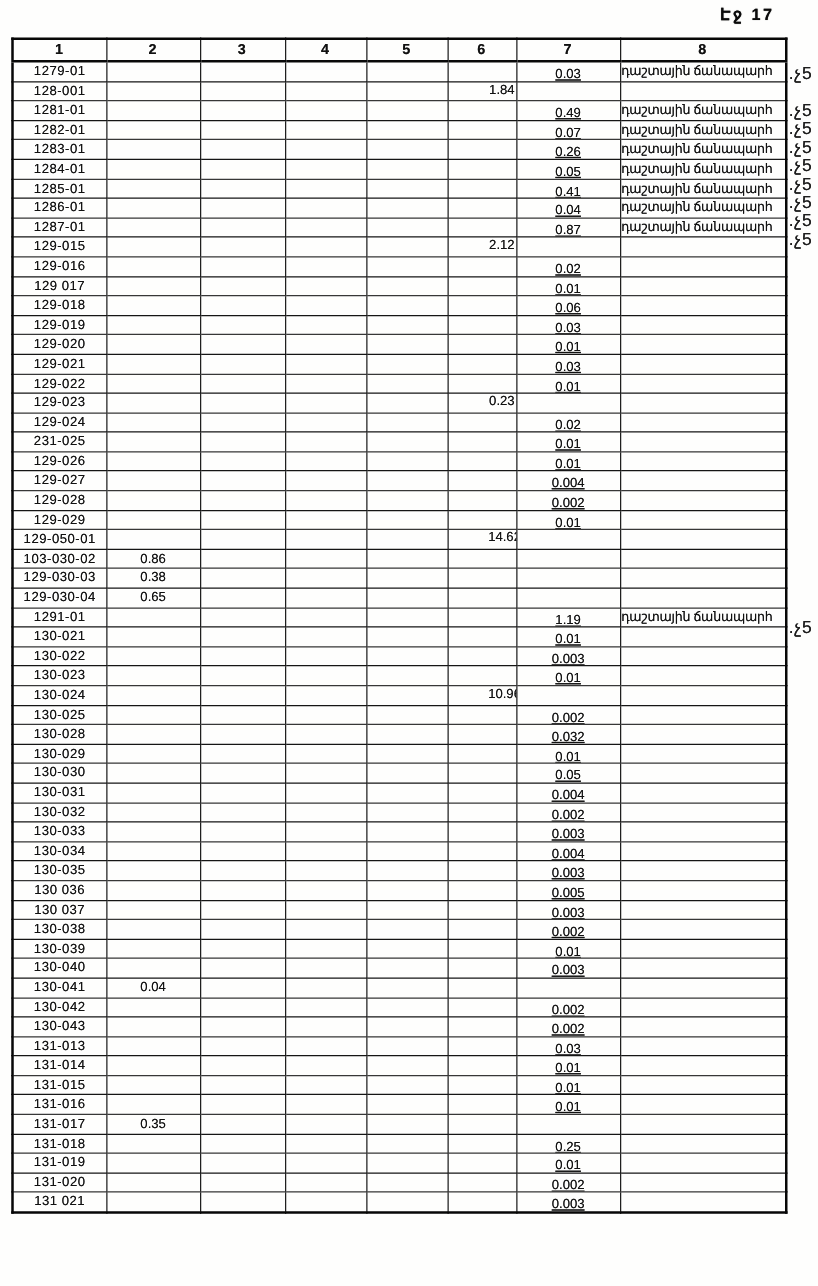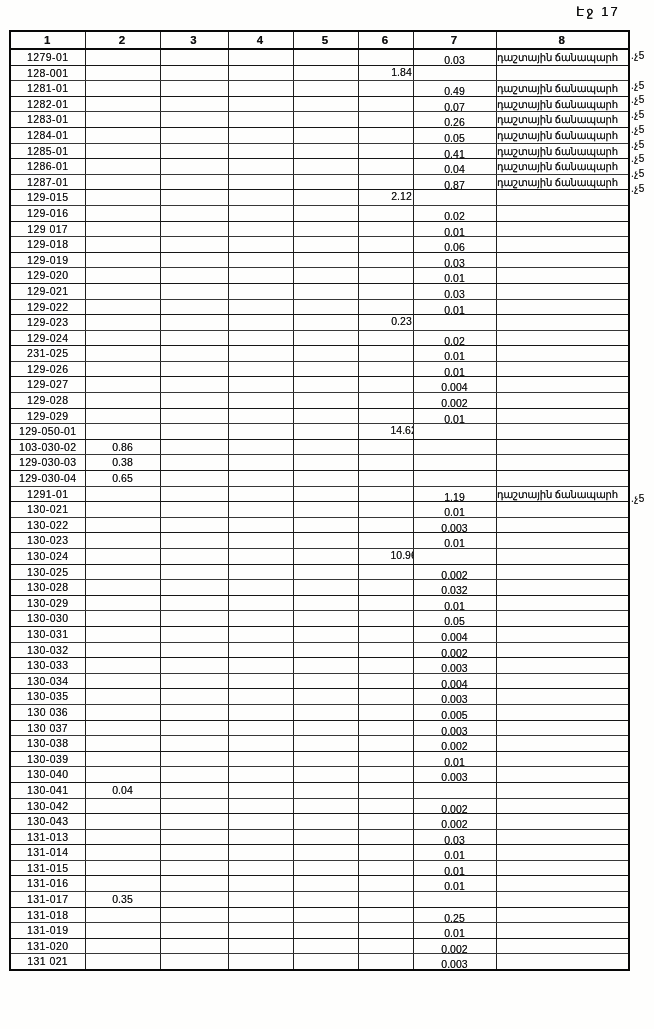--- a/index.html
+++ b/index.html
@@ -5,21 +5,21 @@
   html,body{margin:0;padding:0;}
   body{
     width:654px;height:1029px;position:relative;
     background:#fefefd;overflow:hidden;
     font-family:"Liberation Sans", sans-serif;
     color:#161616;
   }
   .sheet{position:absolute;inset:0;filter:contrast(1.05);}
   .page-label{
     position:absolute;top:4px;left:576px;
-    font-size:13px;font-weight:normal;letter-spacing:2px;
+    font-size:13px;font-weight:bold;letter-spacing:2px;
     color:#111;text-shadow:0 0 .6px rgba(0,0,0,.8);
   }
   table.scan{
     position:absolute;left:9px;top:30px;
     width:619px;table-layout:fixed;border-collapse:collapse;
     border:2px solid #0d0d0d;
   }
   table.scan th, table.scan td{
     border:1.4px solid #242424;
     padding:0;margin:0;overflow:hidden;white-space:nowrap;
@@ -28,31 +28,31 @@
   }
   table.scan thead th{
     height:16px;font-size:11.5px;font-weight:600;text-align:center;
     border-bottom:2px solid #0f0f0f;letter-spacing:1px;
   }
   table.scan tbody tr{height:14.78px;}
   table.scan tbody tr:nth-child(odd) td{border-bottom-color:#1a1a1a;}
   table.scan tbody tr:nth-child(even) td{border-bottom-color:#3a3a3a;}
   td.c1{text-align:center;letter-spacing:.4px;}
   td.c2, td.c6, td.c7{text-align:center;}
-  td.c7 span{display:inline-block;transform:translateY(2.5px);}
+  td.c7 span{display:inline-block;transform:translateY(2.5px);text-decoration:underline;}
   td.c6 span{display:inline-block;transform:translateY(-1px);margin-left:32px;}
   td.c8{
     text-align:left;padding-left:2px;font-size:10.3px;
     transform:none;letter-spacing:-0.2px;
   }
   td.c8 span{display:inline-block;transform:scaleX(.96);transform-origin:left center;}
   .marks{position:absolute;inset:0;pointer-events:none;}
   .margin-mark{
     position:absolute;left:631px;width:22px;
-    font-size:10px;color:#222;letter-spacing:.5px;
+    font-size:14px;color:#222;letter-spacing:.5px;
     text-shadow:0 0 .5px rgba(0,0,0,.7);
   }
 </style>
 </head>
 <body>
 
 <div class="sheet">
   <div class="page-label">Էջ 17</div>
 
   <table class="scan">

